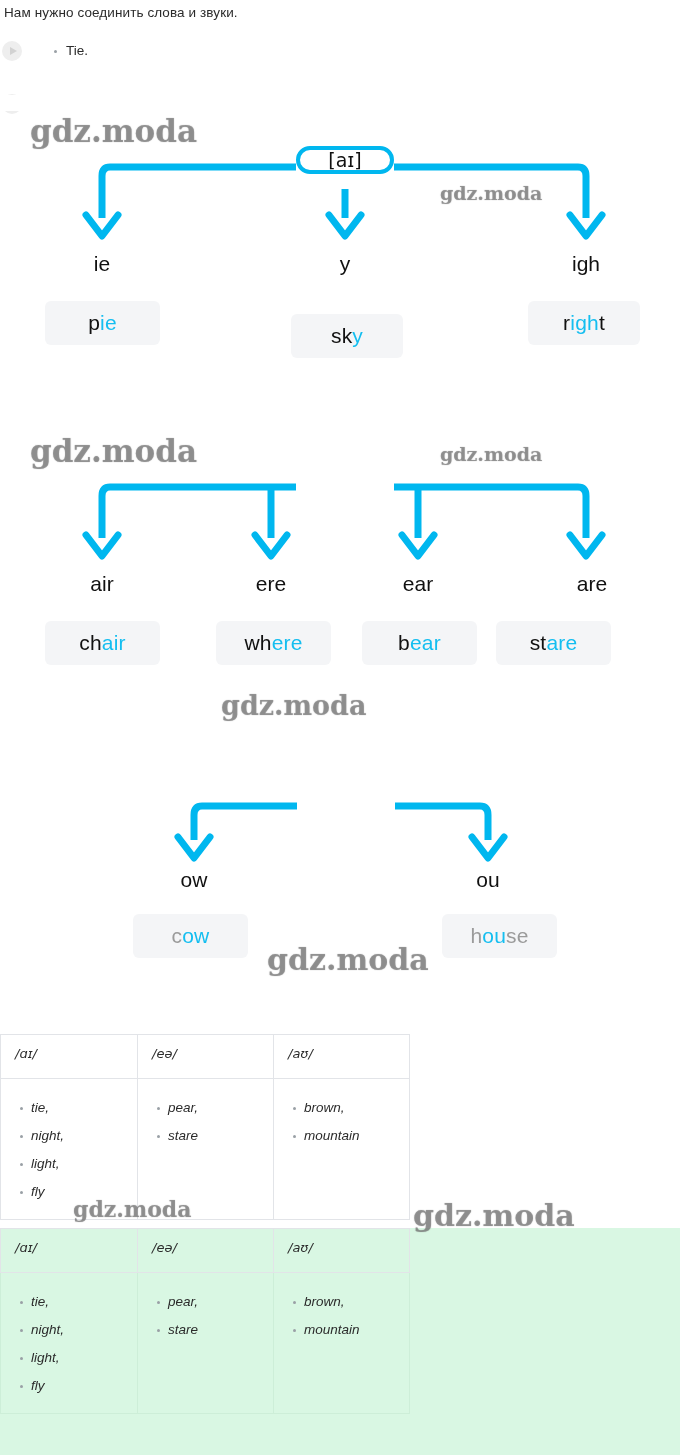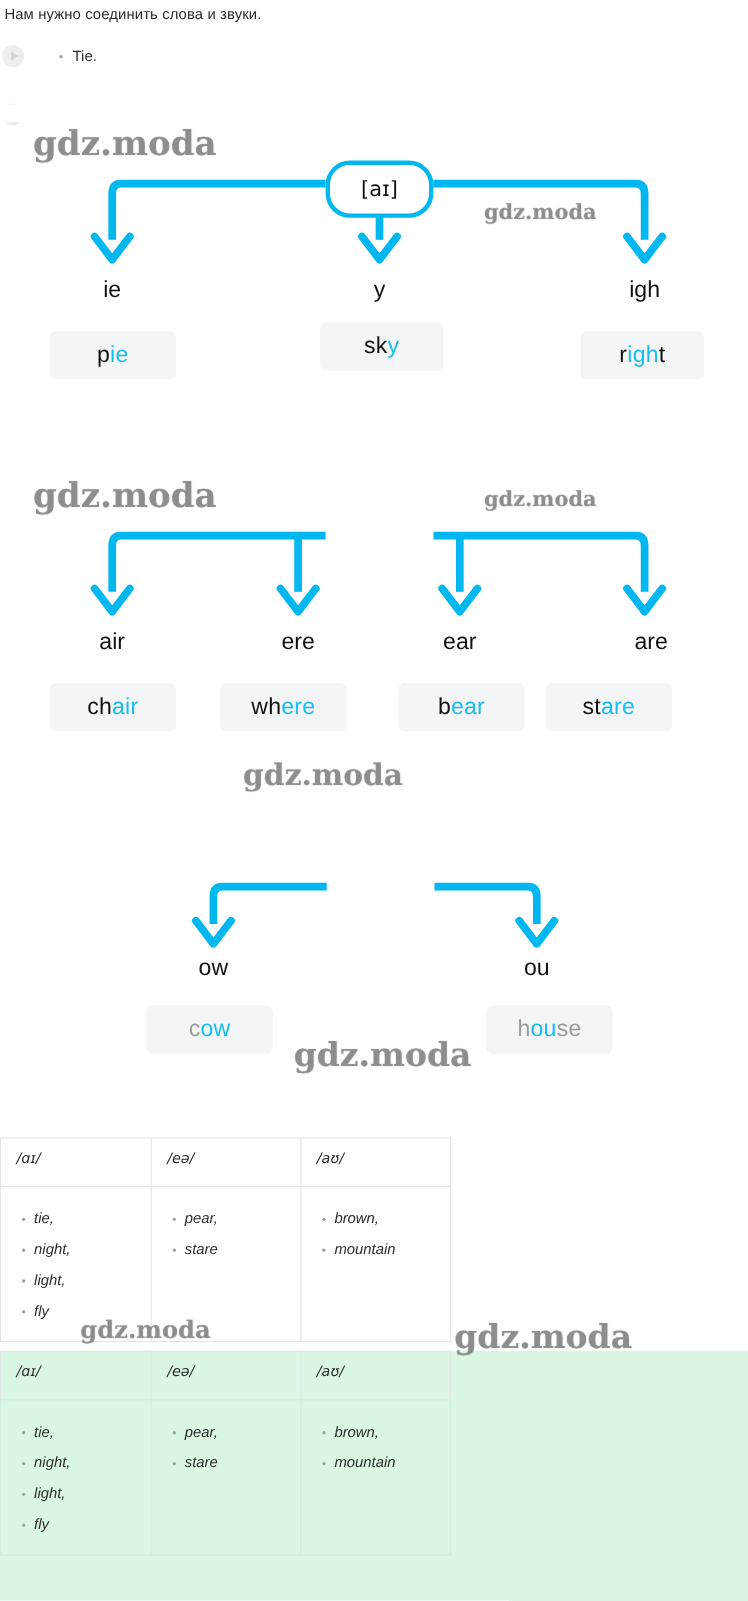--- a/index.html
+++ b/index.html
@@ -42,21 +42,21 @@
 
   
   .diagram{position:absolute;left:0;width:680px;}
   .diagram svg{display:block;position:absolute;left:0;top:0;overflow:visible;}
 
   .node{
     position:absolute;
     border:4px solid #00b7ef;
     border-radius:22px;
     background:#ffffff;
-    height:52px;
+    height:28px;
     display:flex;align-items:center;justify-content:center;
     font-size:19px;color:#111;
     font-family:"DejaVu Sans", sans-serif;
     box-sizing:border-box;
     z-index:3;
   }
 
   .grapheme{
     position:absolute;
     font-size:21px;color:#111;
@@ -161,21 +161,21 @@
 
     <div class="grapheme" style="left:52px;top:142px;width:100px">ie</div>
     <div class="grapheme" style="left:295px;top:142px;width:100px">y</div>
     <div class="grapheme" style="left:536px;top:142px;width:100px">igh</div>
 
     <div class="wordbox" style="left:45px;top:191px;width:115px">
       <span>p</span>
         <span class="hl">ie</span>
         <span></span>
     </div>
-    <div class="wordbox" style="left:291px;top:183px;width:112px">
+    <div class="wordbox" style="left:291px;top:204px;width:112px">
       <span>sk</span>
         <span class="hl">y</span>
         <span></span>
     </div>
     <div class="wordbox" style="left:528px;top:191px;width:112px">
       <span>r</span>
         <span class="hl">igh</span>
         <span>t</span>
     </div>
   </div>
@@ -202,21 +202,21 @@
     <div class="grapheme" style="left:52px;top:142px;width:100px">air</div>
     <div class="grapheme" style="left:221px;top:142px;width:100px">ere</div>
     <div class="grapheme" style="left:368px;top:142px;width:100px">ear</div>
     <div class="grapheme" style="left:542px;top:142px;width:100px">are</div>
 
     <div class="wordbox" style="left:45px;top:191px;width:115px">
       <span>ch</span>
         <span class="hl">air</span>
         <span></span>
     </div>
-    <div class="wordbox" style="left:200px;top:191px;width:115px">
+    <div class="wordbox" style="left:216px;top:191px;width:115px">
       <span>wh</span>
         <span class="hl">ere</span>
         <span></span>
     </div>
     <div class="wordbox" style="left:362px;top:191px;width:115px">
       <span>b</span>
         <span class="hl">ear</span>
         <span></span>
     </div>
     <div class="wordbox" style="left:496px;top:191px;width:115px">

